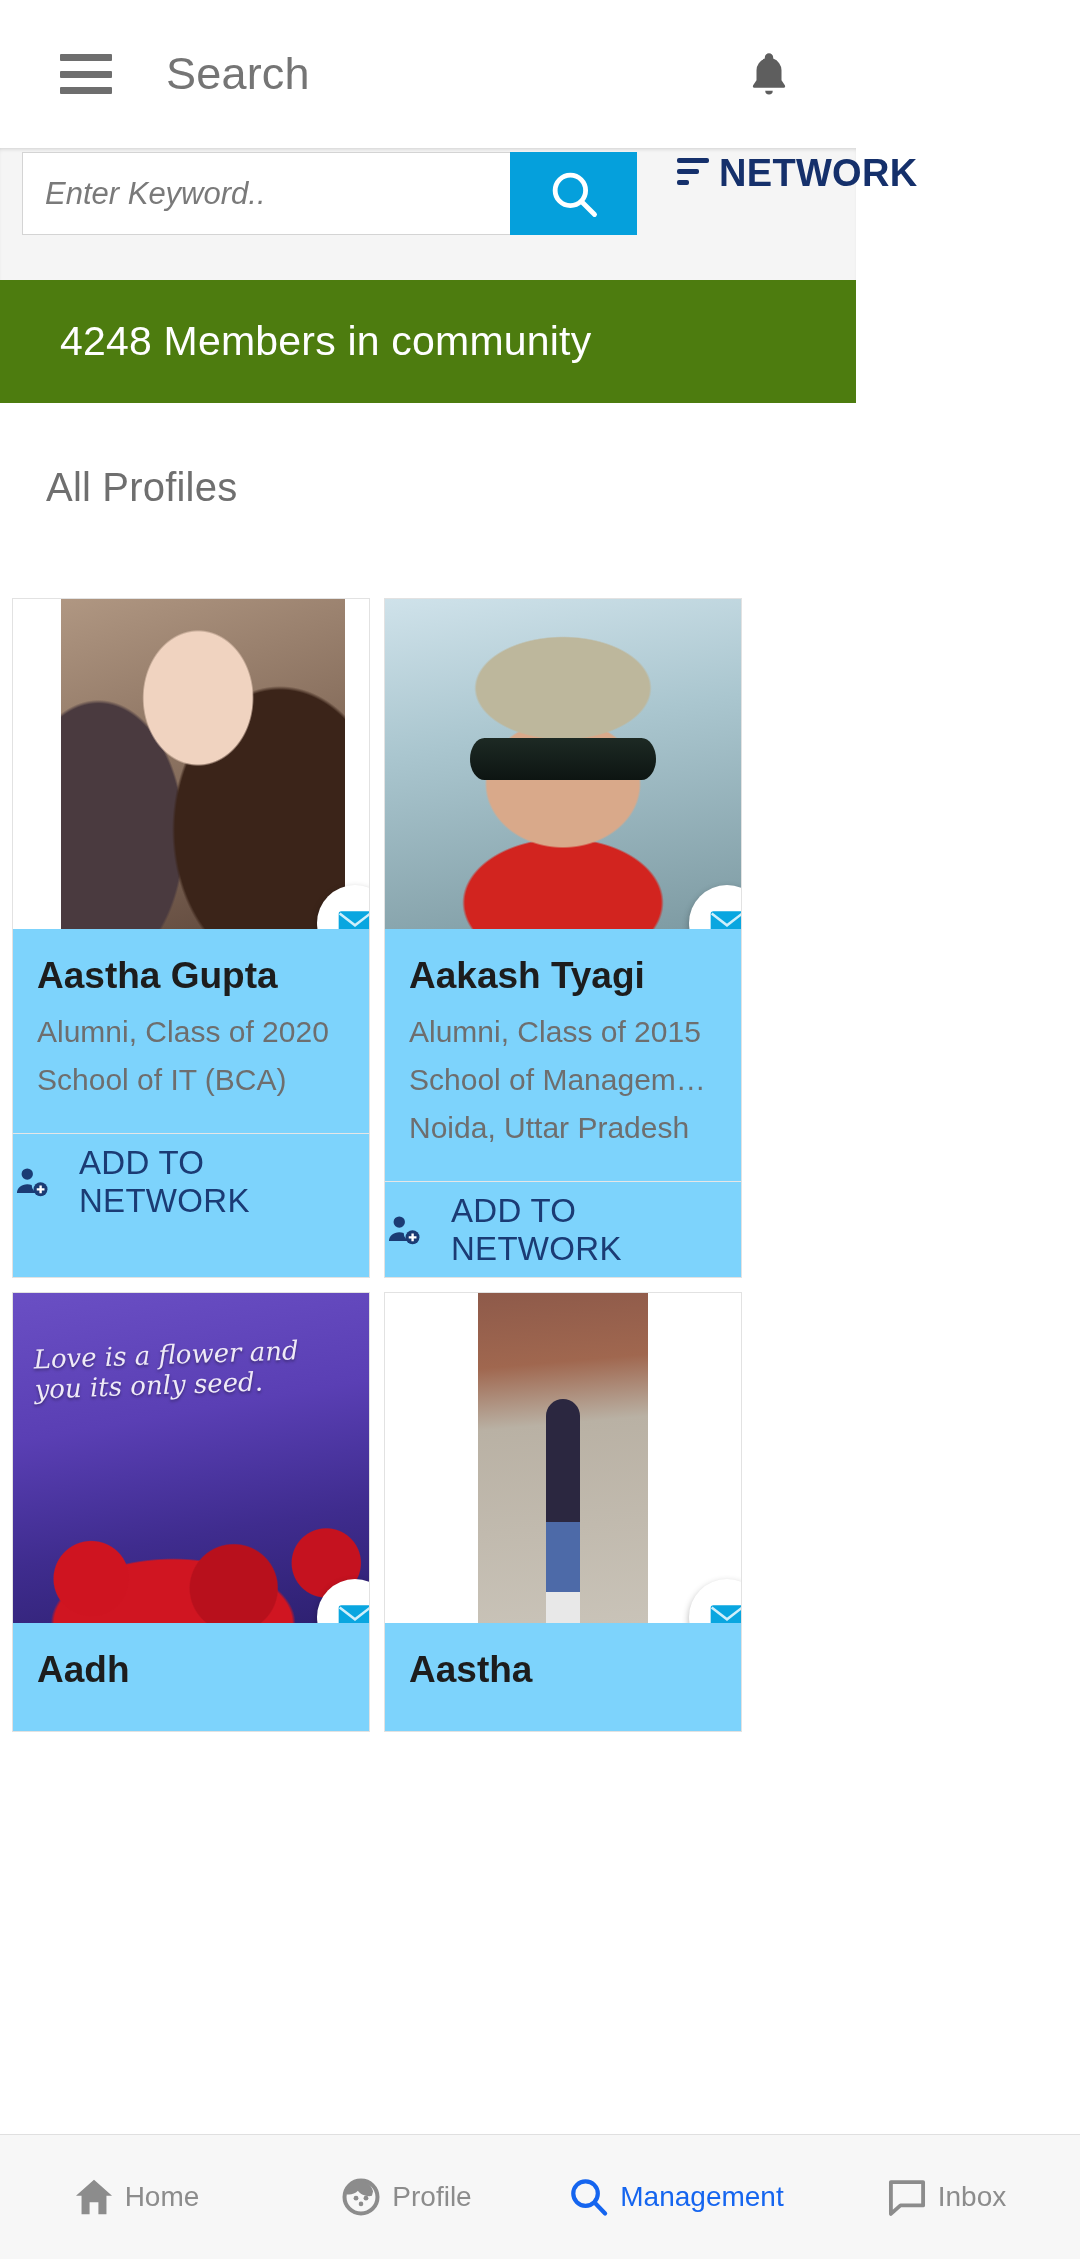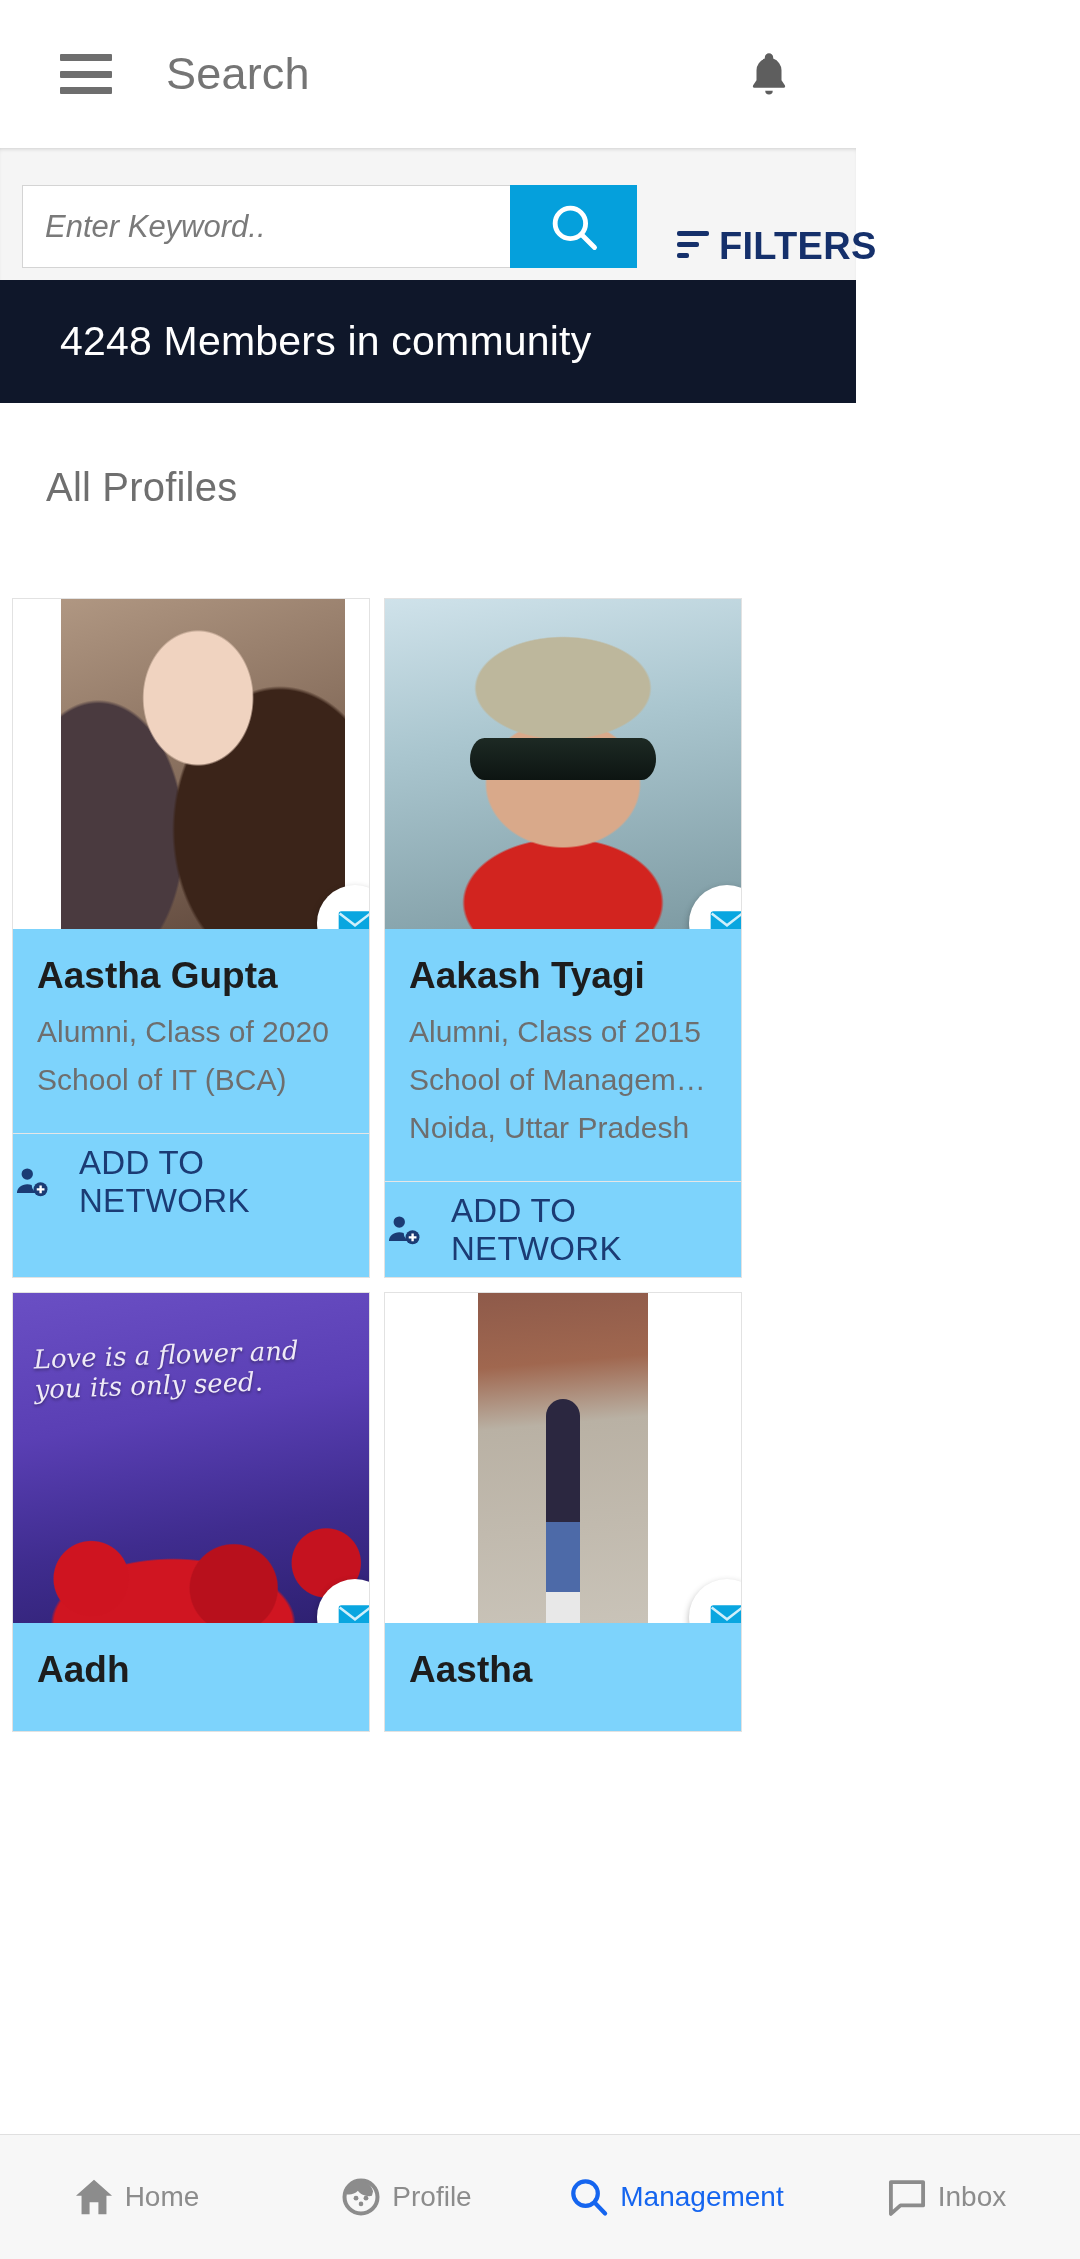--- a/index.html
+++ b/index.html
@@ -21,22 +21,22 @@
   .hamburger span { display:block; height:7px; background:#6e6e6e; border-radius:1px; width:100%; }
   .appbar-title {
     font-size: 45px; color: #757575; margin-left: 54px; letter-spacing: .2px;
     font-weight: 400; white-space: nowrap;
   }
   .appbar-spacer { flex: 1 1 auto; }
   .bell { width: 54px; height: 58px; margin-right: 22px; display:flex; align-items:center; justify-content:center; }
 
   
   .searchstrip {
-    background: #f5f5f5; flex: 0 0 132px; display: flex; align-items: flex-end;
-    padding: 12px 22px; box-shadow: inset 0 3px 5px -3px rgba(0,0,0,.22);
+    background: #f5f5f5; flex: 0 0 132px; display: flex; align-items: flex-start;
+    padding: 4px 22px; box-shadow: inset 0 3px 5px -3px rgba(0,0,0,.22);
     position: relative; z-index: 4;
   }
   .searchbox { display: flex; height: 83px; flex: 0 0 615px; }
   .search-input {
     flex: 1 1 auto; border: 1px solid #d4d4d4; border-right: none; background: #fff;
     font-size: 31px; font-style: italic; color: #6d6d6d; padding: 0 22px;
     font-family: "Liberation Sans", sans-serif; outline: none;
   }
   .search-input::placeholder { color: #7a7a7a; font-style: italic; opacity:1; }
   .search-btn {
@@ -49,21 +49,21 @@
     white-space: nowrap; font-family: "Liberation Sans", sans-serif;
   }
   .filter-icon { display:flex; flex-direction:column; gap:6px; align-items:flex-start; margin-bottom:4px; }
   .filter-icon i { display:block; height:5px; background:#15306b; border-radius:2px; }
   .filter-icon i:nth-child(1){ width:32px; }
   .filter-icon i:nth-child(2){ width:22px; }
   .filter-icon i:nth-child(3){ width:12px; }
 
   
   .banner {
-    background: #0f172a; flex: 0 0 123px; display: flex; align-items: center;
+    background: #4d7c0f; flex: 0 0 123px; display: flex; align-items: center;
     padding: 0 60px; color: #ffffff; font-size: 41px; letter-spacing: .2px;
   }
 
   
   .content { flex: 1 1 auto; overflow: hidden; background: #fff; position: relative; }
   .section-title {
     font-size: 40px; color: #6f6f6f; padding: 62px 0 0 46px; letter-spacing: .2px;
   }
 
   .grid { display: flex; flex-wrap: wrap; gap: 14px; padding: 88px 12px 0 12px; }
@@ -166,21 +166,21 @@
           <line x1="15.2" y1="15.2" x2="20.5" y2="20.5" stroke-linecap="round"></line>
         </svg>
       </button>
     </div>
     <div class="filters-btn">
       <span class="filter-icon">
         <i></i>
           <i></i>
           <i></i>
       </span>
-      <span>FILTERS</span>
+      <span>NETWORK</span>
     </div>
   </div>
 
   <div class="banner">
     <span>4248 Members in community</span>
   </div>
 
   <div class="content">
     <div class="section-title">All Profiles</div>
 

